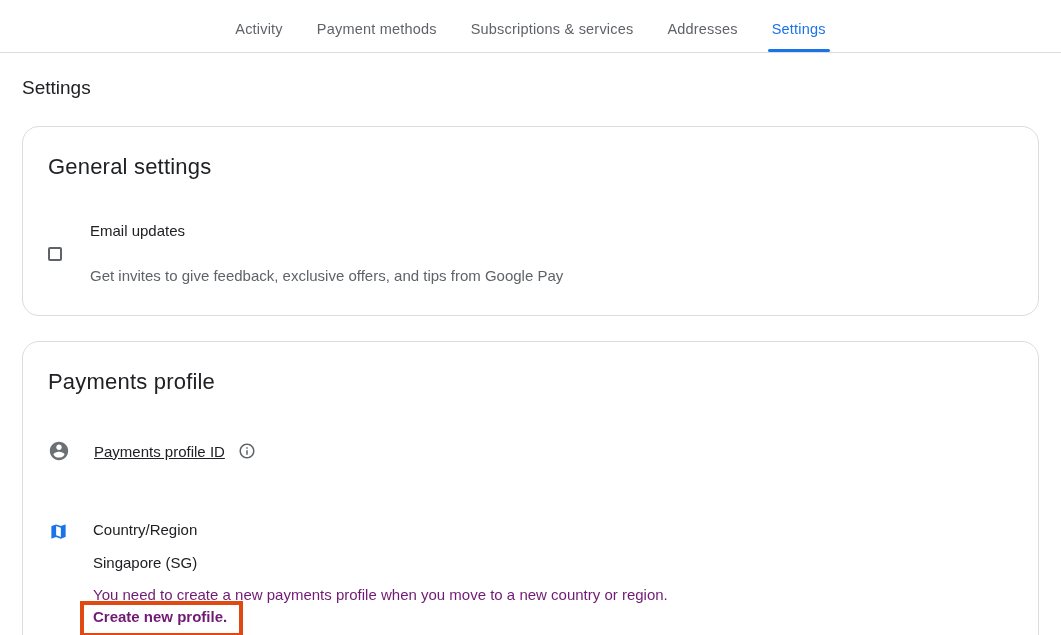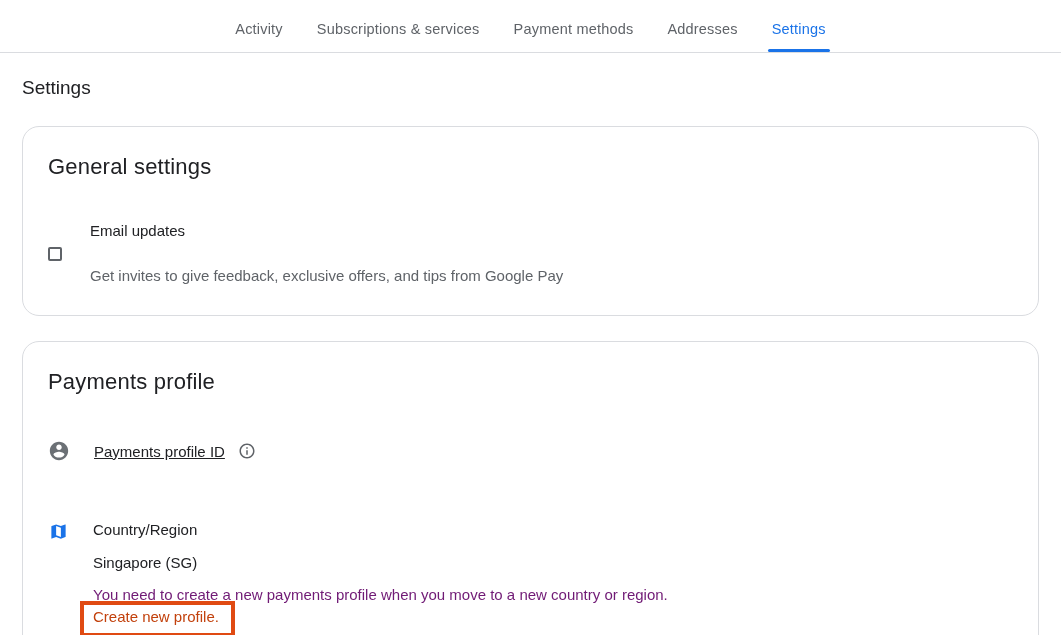--- a/index.html
+++ b/index.html
@@ -61,31 +61,31 @@
   .country-text { margin-left: 25px; }
   .country-label { font-size: 15px; line-height: 16px; margin-top: 3px; }
   .country-value { font-size: 15px; line-height: 16px; margin-top: 17px; }
   .country-note  { font-size: 15px; line-height: 17px; margin-top: 15px; color: #701a75; }
 
   .annotation-box {
     display: inline-block; position: relative; margin-left: -13px; margin-top: -2px;
     border: 4px solid #e04a12; padding: 3px 12px 7px 9px; background: transparent;
   }
   .create-link {
-    font-size: 15px; font-weight: normal; color: #c2410c;
+    font-size: 15px; font-weight: bold; color: #701a75;
     text-decoration: none; cursor: pointer; white-space: nowrap;
   }
 </style>
 </head>
 <body>
 
 <header class="tabbar">
   <div class="tab">Activity</div>
+  <div class="tab">Payment methods</div>
   <div class="tab">Subscriptions &amp; services</div>
-  <div class="tab">Payment methods</div>
   <div class="tab">Addresses</div>
   <div class="tab active">Settings</div>
 </header>
 
 <main>
   <h1 class="page-title">Settings</h1>
 
   <section class="card card-general">
     <h2>General settings</h2>
     <div class="email-row">

